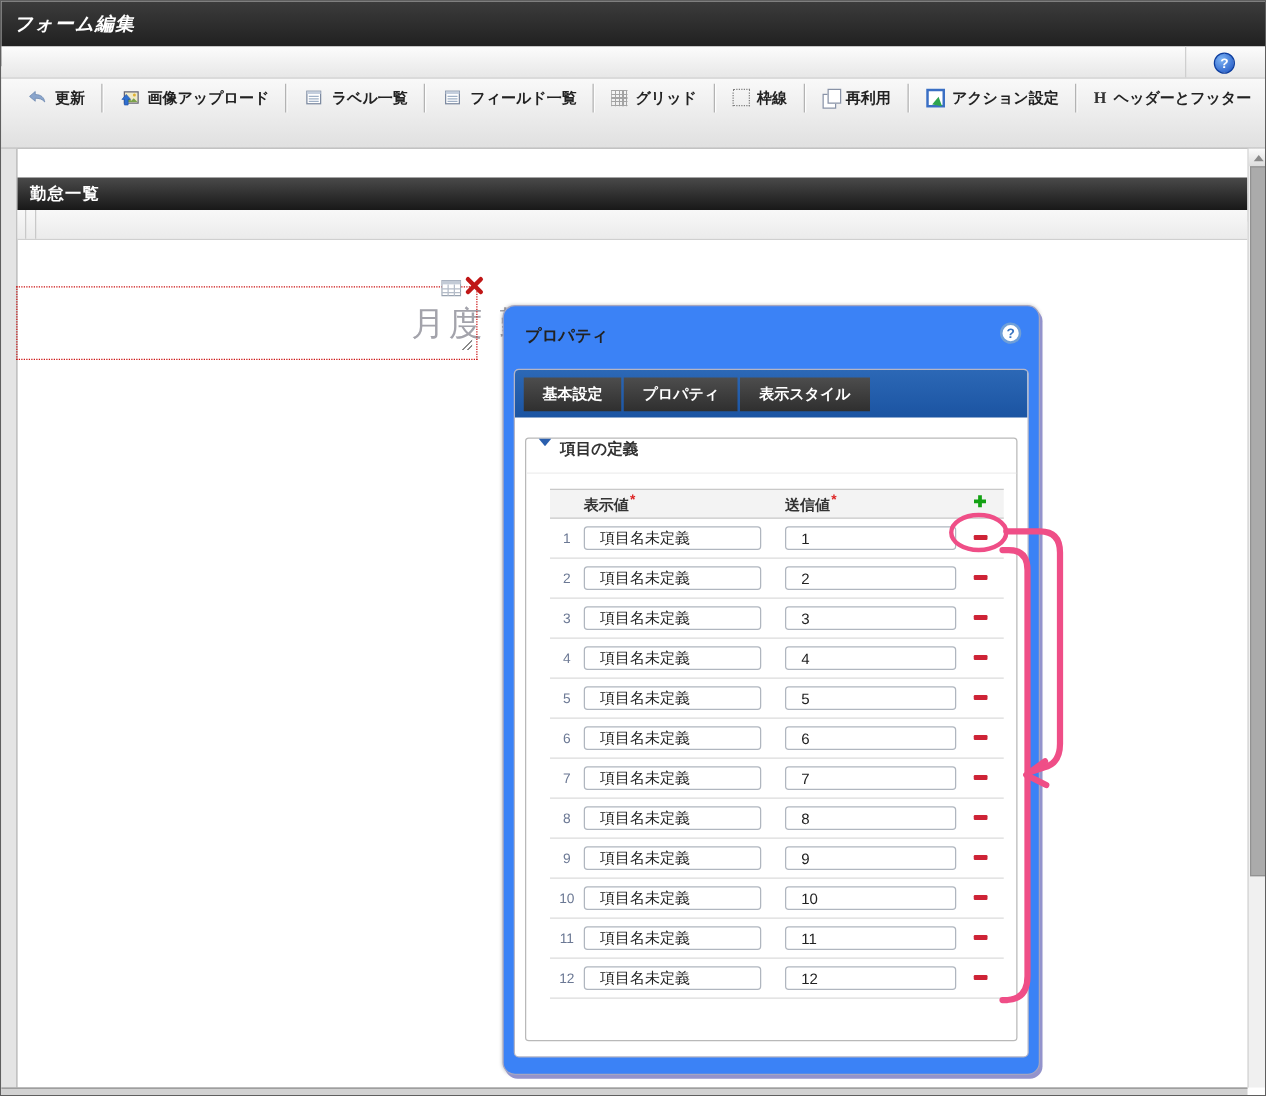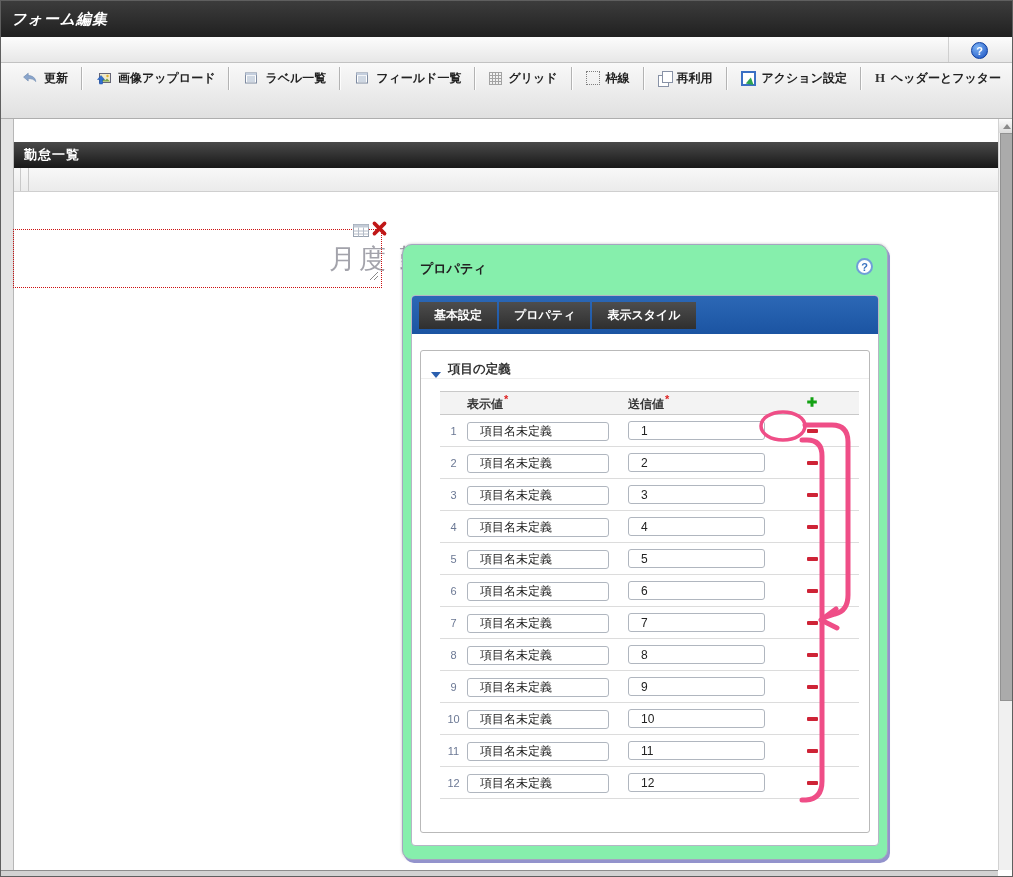--- a/index.html
+++ b/index.html
@@ -40,31 +40,31 @@
   .selection{position:absolute;left:12px;top:228px;width:367px;height:57px;border:1px dotted #cc1111;z-index:2;}
   .combobox{position:absolute;left:127px;top:240px;height:26px;display:flex;z-index:3;}
   .combobox input{width:157px;height:26px;border:1px solid #8f8f8f;border-right:none;padding:0 6px;font-size:13px;color:#222;box-sizing:border-box;font-family:inherit;border-radius:2px 0 0 2px;}
   .combo-btn{width:27px;height:26px;background:linear-gradient(#fafafa,#d8d8d8);border:1px solid #8f8f8f;border-radius:0 3px 3px 0;box-sizing:border-box;display:flex;align-items:center;justify-content:center;}
   .combo-btn .tri{width:0;height:0;border-left:4px solid transparent;border-right:4px solid transparent;border-top:5px solid #333;}
   .sel-grid-icon{position:absolute;left:352px;top:222px;z-index:3;}
   .sel-delete-icon{position:absolute;left:370px;top:219px;z-index:3;}
   .resize-handle{position:absolute;left:366px;top:270px;width:11px;height:9px;z-index:3;
      background:repeating-linear-gradient(135deg,transparent 0 2px,#8a8a8a 2px 3px);clip-path:polygon(100% 0,100% 100%,0 100%);}
   
-  .dialog{position:absolute;left:401px;top:243px;width:486px;height:616px;background:#86efac;border:1px solid #a5a5c0;border-radius:10px;
+  .dialog{position:absolute;left:401px;top:243px;width:430px;height:616px;background:#3b82f6;border:1px solid #a5a5c0;border-radius:10px;
      box-shadow:2px 3px 0 #9393cc,0 0 3px rgba(0,0,0,.25);box-sizing:border-box;z-index:10;}
   .dlg-title{position:absolute;left:17px;top:15px;font-size:13px;font-weight:bold;color:#222;}
   .dlg-help{position:absolute;right:14px;top:13px;width:17px;height:17px;border-radius:50%;border:2px solid #6f9fd8;color:#3a74c0;
      font-size:11px;font-weight:bold;text-align:center;line-height:14px;box-sizing:border-box;background:#fff;}
   .dlg-inner{position:absolute;left:8px;right:8px;top:50px;bottom:13px;border:1px solid #b5b5c5;border-radius:4px;overflow:hidden;background:#fff;}
   .tabbar{height:38px;background:linear-gradient(#2c68b6,#1b54a2);display:flex;align-items:flex-start;padding-left:7px;box-sizing:border-box;}
   .tab{margin-top:6px;height:27px;line-height:27px;padding:0 15px;background:linear-gradient(#4d4d4d,#2f2f2f);color:#fff;font-size:12px;font-weight:bold;margin-right:2px;cursor:default;}
   .tab.active{margin-top:4px;height:36px;line-height:34px;background:#fff;color:#222;position:relative;z-index:2;}
   .section{margin:16px 8px 0 8px;height:483px;border:1px solid #b9b9b9;border-radius:3px;box-sizing:border-box;background:#fff;}
-  .sec-head{height:27px;display:flex;align-items:flex-end;padding-left:10px;gap:7px;border-bottom:1px solid #eee;}
+  .sec-head{height:27px;display:flex;align-items:flex-start;padding-left:10px;gap:7px;border-bottom:1px solid #eee;}
   .sec-tri{width:0;height:0;border-left:5px solid transparent;border-right:5px solid transparent;border-top:6px solid #2b5fae;}
   .sec-title{font-size:12.5px;font-weight:bold;color:#333;}
   .instruction{margin:12px 12px 8px 12px;font-size:12px;color:#444;}
   .def-table{margin:12px 10px 0 19px;}
   .thead,.item-row{display:grid;grid-template-columns:27px 142px 19px 137px 1fr;align-items:center;}
   .thead{height:24px;background:#f3f3f3;border-top:1px solid #c9c9c9;border-bottom:1px solid #c9c9c9;box-sizing:border-box;}
   .col-label{font-size:12px;font-weight:bold;color:#333;}
   .req{color:#d22;font-size:11px;vertical-align:super;margin-left:1px;}
   .plus-cell,.minus-cell{text-align:center;}
   .item-row{height:31px;border-bottom:1px solid #dcdcdc;}

